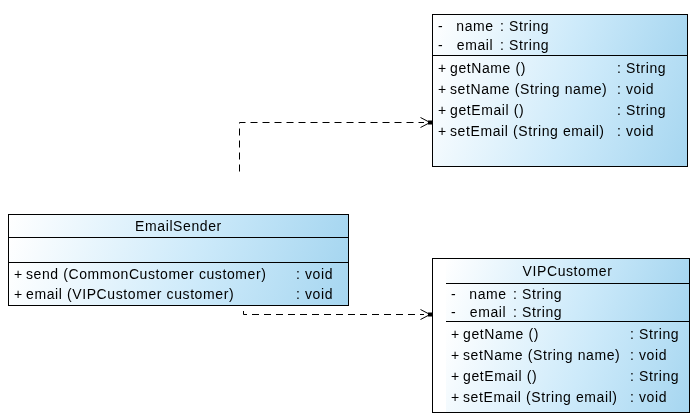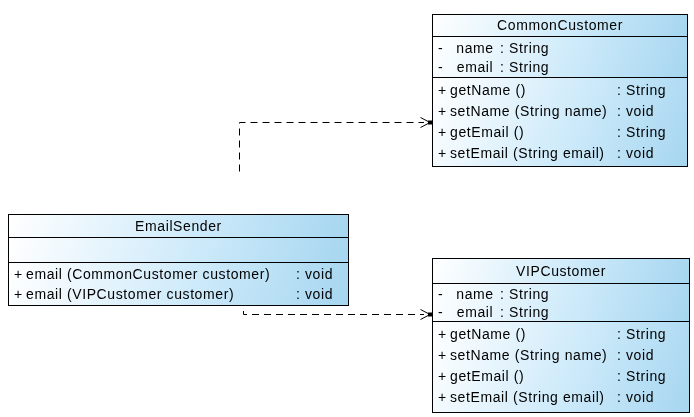--- a/index.html
+++ b/index.html
@@ -93,21 +93,21 @@
   #cls-common .mname { width: 50px; }
   #cls-common .sig   { width: 167px; flex: 0 0 auto; }
   
   #cls-sender { left: 8px; top: 172px; width: 341px; height: 92px; margin-top: 42px; }
   #cls-sender .cls-title   { height: 23px; line-height: 22px; }
   #cls-sender .cls-attrs   { height: 25px; }
   #cls-sender .cls-methods { padding-top: 1px; }
   #cls-sender .cls-methods .row { line-height: 20px; }
   #cls-sender .sig   { width: 270px; flex: 0 0 auto; }
   
-  #cls-vip { left: 432px; top: 258px; width: 258px; height: 155px; }
+  #cls-vip { left: 432px; top: 258px; width: 258px; height: 155px; padding-left: 13px; }
   #cls-vip .cls-title   { height: 25px; line-height: 24px; }
   #cls-vip .cls-attrs   { height: 38px; padding-top: 1px; }
   #cls-vip .cls-attrs .row { line-height: 18px; }
   #cls-vip .cls-methods { padding-top: 2px; }
   #cls-vip .cls-methods .row { line-height: 21px; }
   #cls-vip .mname { width: 50px; }
   #cls-vip .sig   { width: 167px; flex: 0 0 auto; }
 </style>
 </head>
 <body>
@@ -121,21 +121,20 @@
       <rect class="dep-dot" x="428" y="120.5" width="4" height="4"></rect>
     </g>
     <g>
       <path class="dep-line" d="M 243.5 263 L 243.5 314.5 L 424 314.5"></path>
       <polyline class="dep-head" points="420.5,309.5 430,314.5 420.5,319.5"></polyline>
       <rect class="dep-dot" x="428" y="312.5" width="4" height="4"></rect>
     </g>
   </svg>
 
   <div class="uml-class" id="cls-common">
-    <div class="compartment cls-title">CommonCustomer</div>
     <div class="compartment cls-attrs">
       <div class="row">
         <span class="vis">-</span>
         <span class="mname">name</span>
         <span class="mtype">: String</span>
       </div>
       <div class="row">
         <span class="vis">-</span>
         <span class="mname">email</span>
         <span class="mtype">: String</span>
@@ -164,21 +163,21 @@
       </div>
     </div>
   </div>
 
   <div class="uml-class" id="cls-sender">
     <div class="compartment cls-title">EmailSender</div>
     <div class="compartment cls-attrs"></div>
     <div class="compartment cls-methods">
       <div class="row">
         <span class="vis">+</span>
-        <span class="sig">email (CommonCustomer customer)</span>
+        <span class="sig">send (CommonCustomer customer)</span>
         <span class="mtype">: void</span>
       </div>
       <div class="row">
         <span class="vis">+</span>
         <span class="sig">email (VIPCustomer customer)</span>
         <span class="mtype">: void</span>
       </div>
     </div>
   </div>
 

